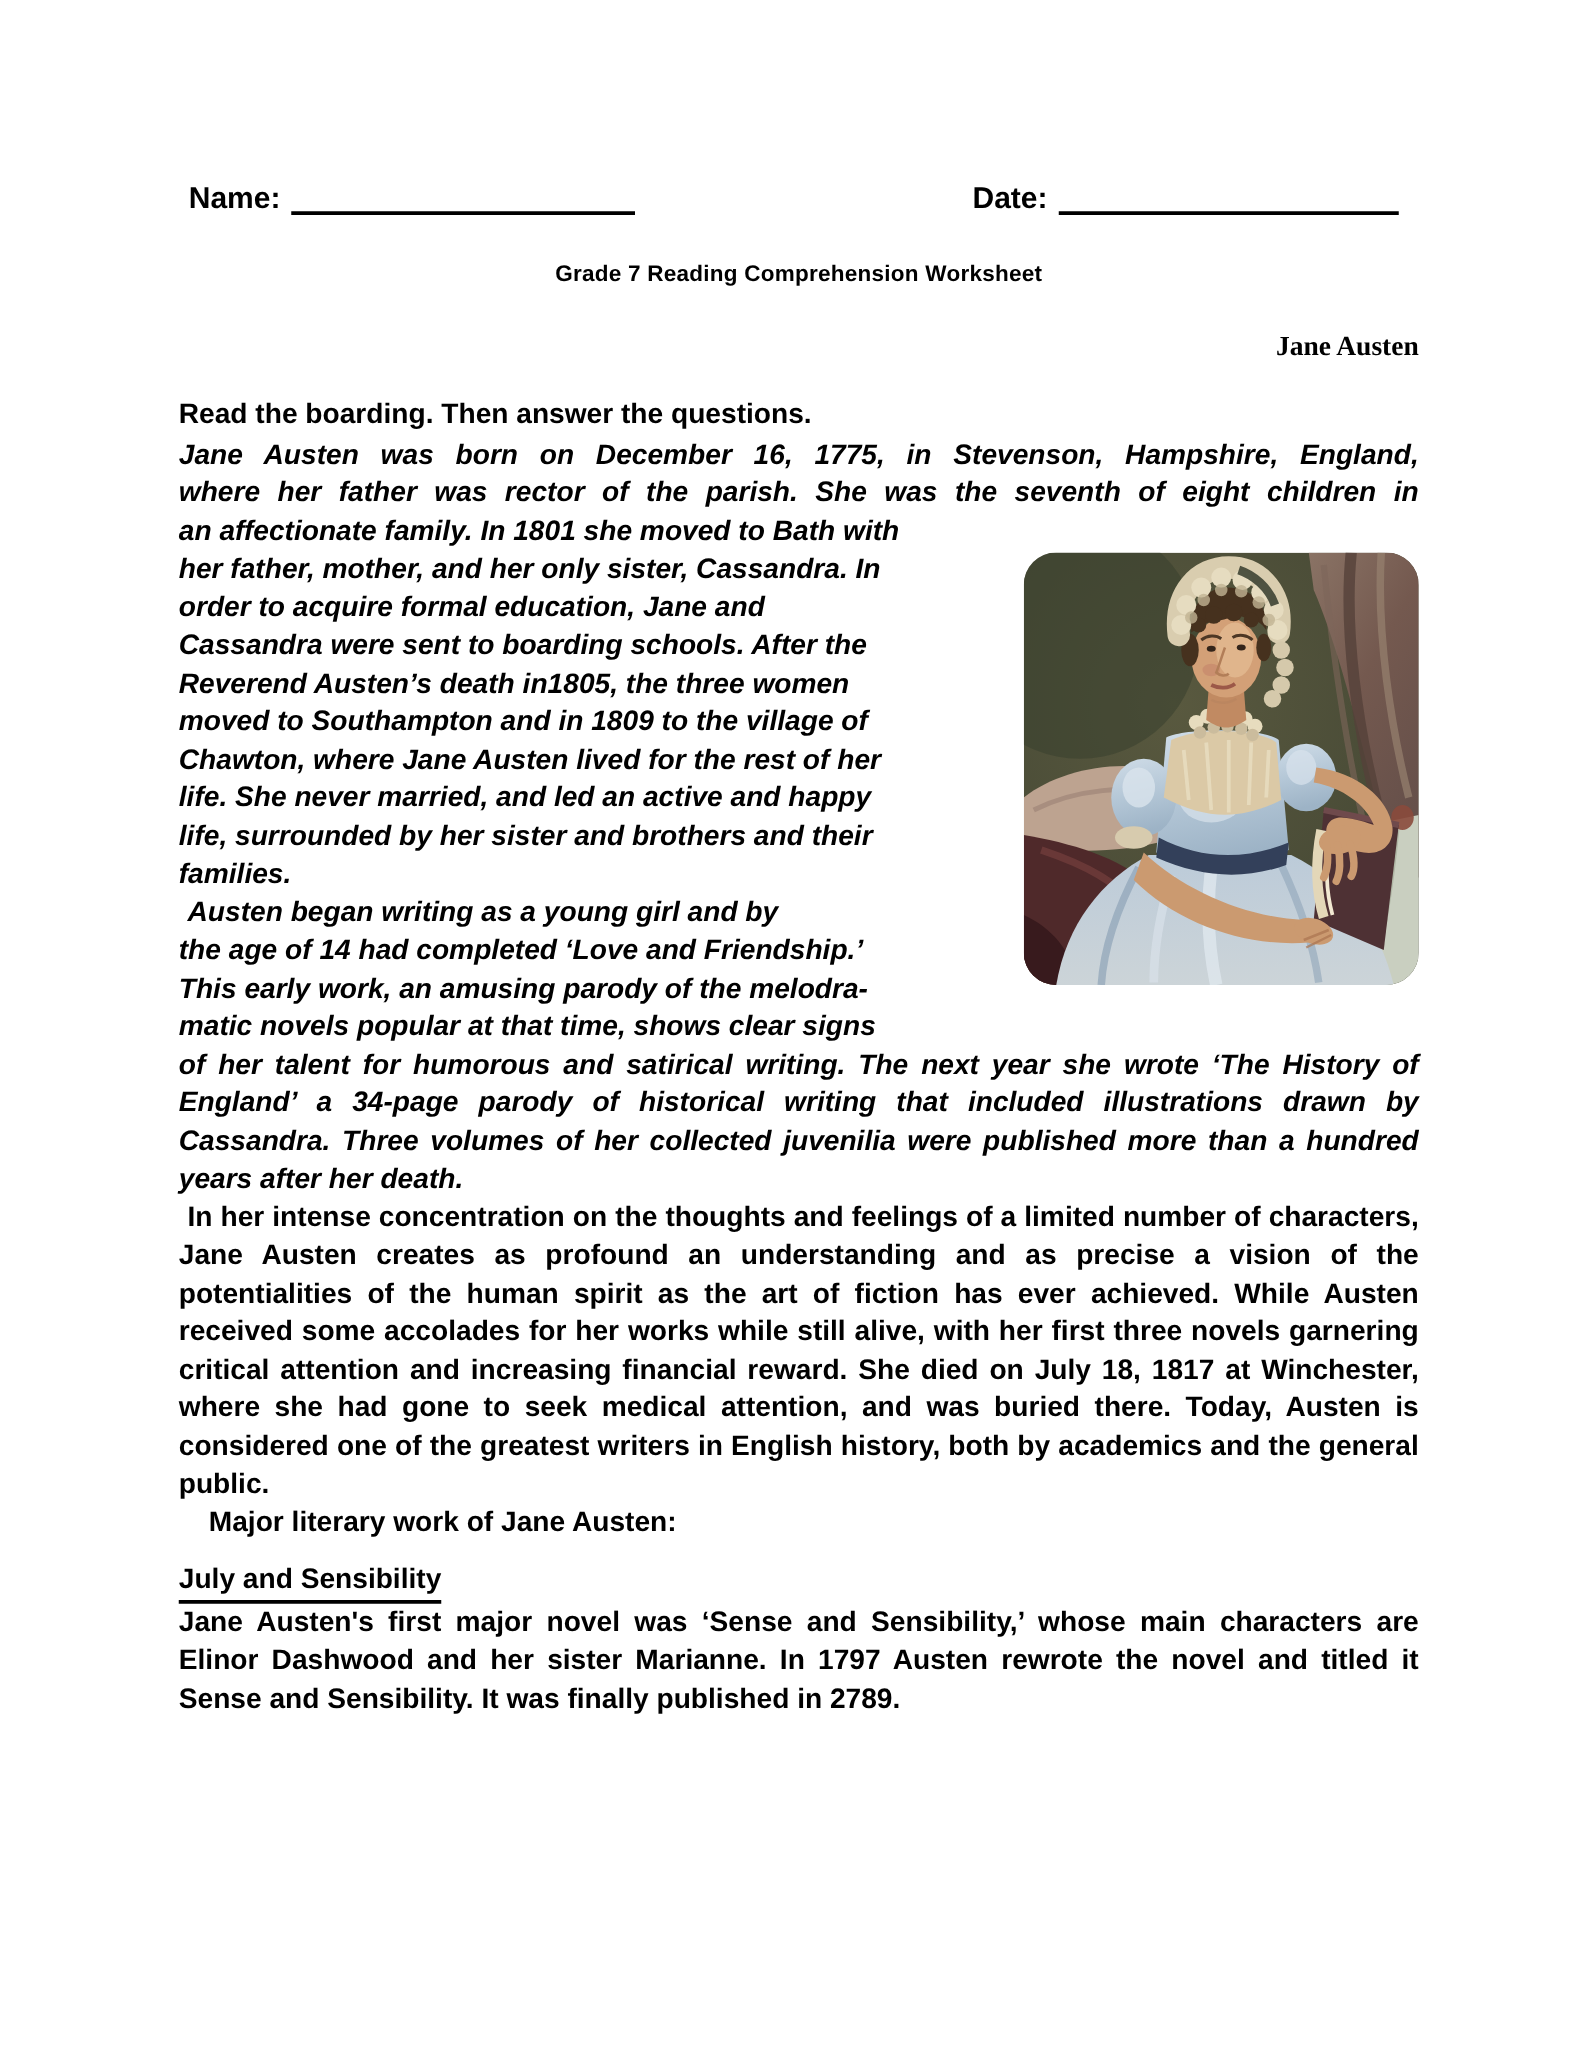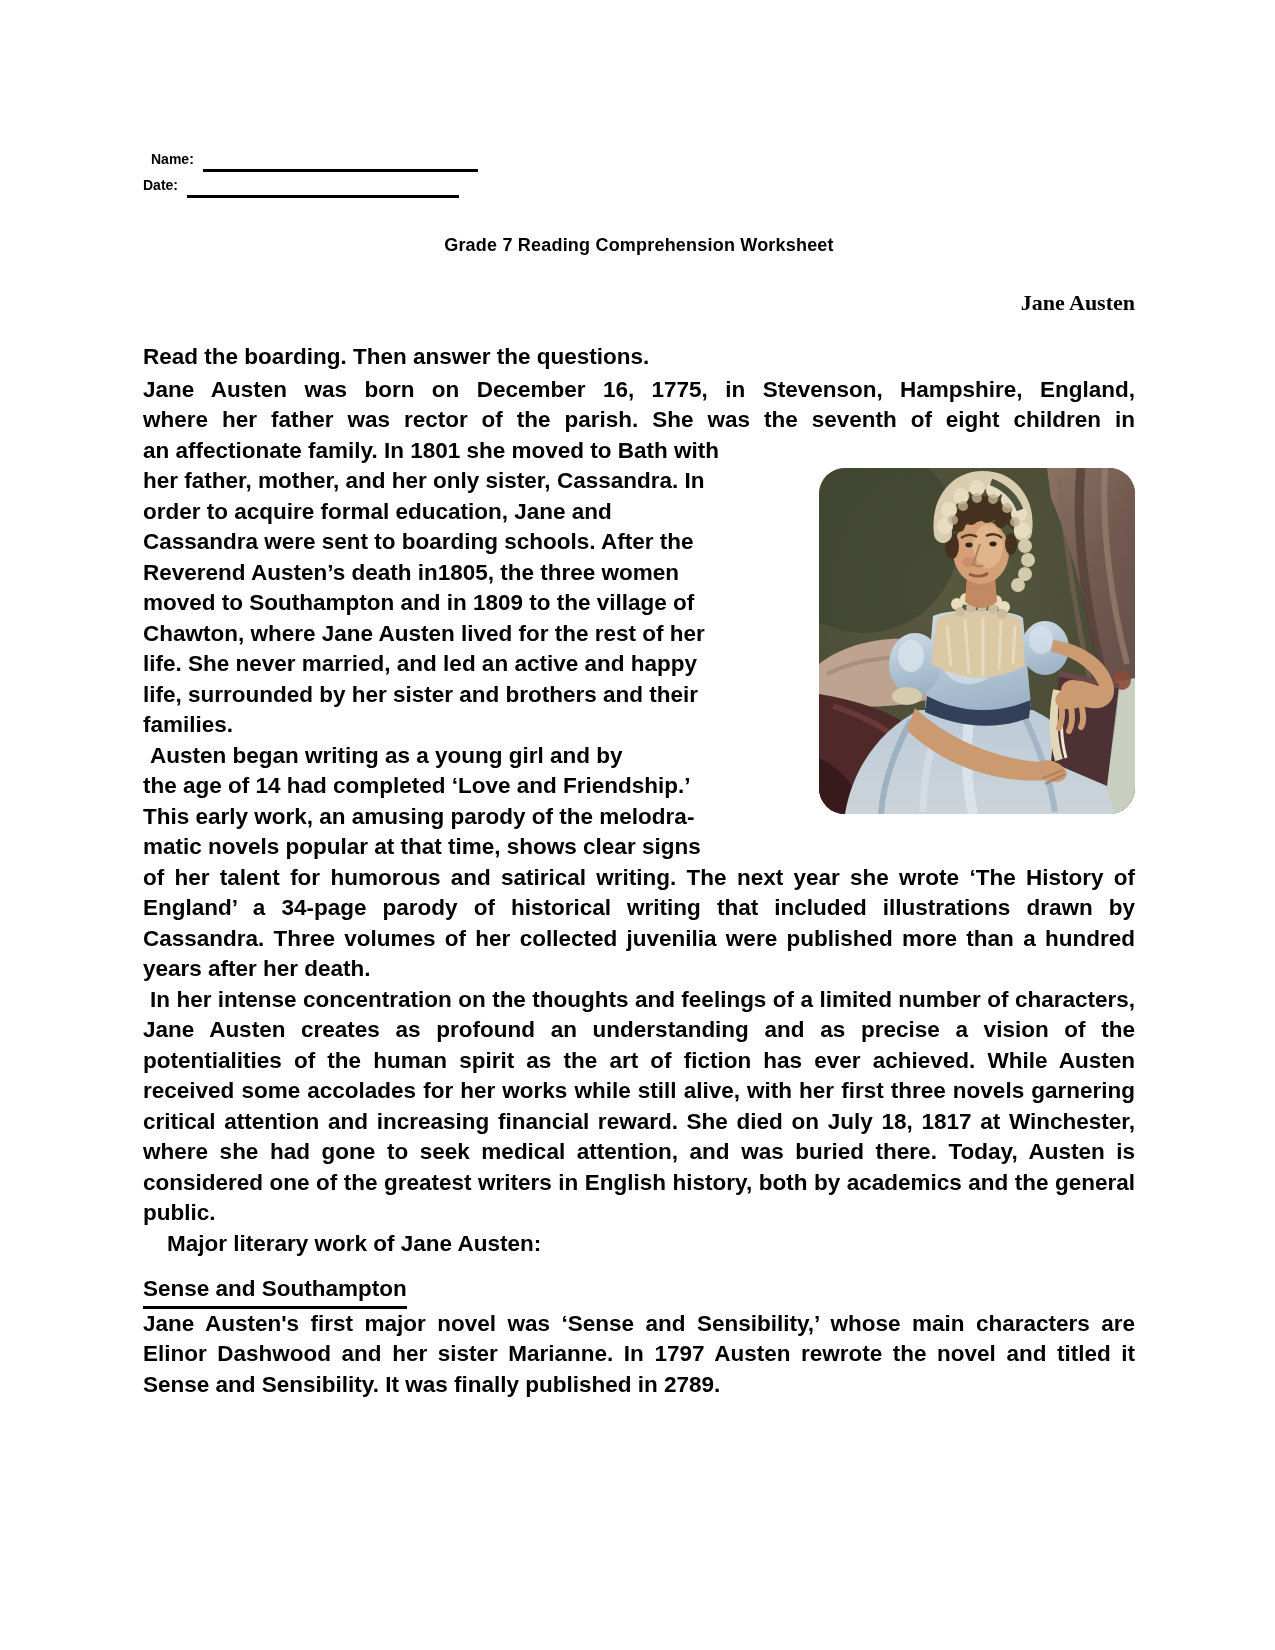--- a/index.html
+++ b/index.html
@@ -9,21 +9,21 @@
     color: #000000;
     font-family: "Liberation Sans", sans-serif;
     font-weight: 700;
     overflow: hidden;
   }
   .page { padding: 146px 140px 0 143px; }
 
   
   .meta-row {
     display: flex; align-items: flex-start; justify-content: space-between;
-    font-size: 14px; line-height: 26px; flex-direction: column;
+    font-size: 24px; line-height: 26px;
   }
   .meta-group { display: flex; align-items: flex-end; }
   .meta-group.name { margin-left: 8px; }
   .meta-group.date { margin-right: 16px; }
   .blank-line {
     display: inline-block; width: 275px; height: 22px;
     border-bottom: 3px solid #000; margin-left: 9px;
   }
   .blank-line.date { width: 272px; }
 
@@ -38,21 +38,21 @@
     font-size: 22px; line-height: 38px; font-weight: 700;
   }
   .instructions { margin: 20px 0 0 0; font-size: 22.5px; line-height: 30.5px; text-align: left; }
 
   
   .body-p {
     margin: 0; font-size: 22.5px; line-height: 30.5px;
     text-align: justify;
   }
   .first-p { margin-top: 2px; }
-  .preline { white-space: pre-line; }
+  .preline { white-space: pre-line; font-style: italic; }
   .t-last  { text-align-last: justify; }
   .indent  { text-indent: 7px; }
   .left    { text-align: left; text-align-last: left; margin-left: 24px; }
 
   
   .portrait-float {
     float: right; display: block;
     width: 316px; height: 346px;
     margin: 32px 0 10px 22px;
     border-radius: 26px; overflow: hidden;
@@ -228,17 +228,17 @@
   <p class="body-p preline indent">Austen began writing as a young girl and by
 the age of 14 had completed ‘Love and Friendship.’
 This early work, an amusing parody of the melodra-
 matic novels popular at that time, shows clear signs
 of her talent for humorous and satirical writing. The next year she wrote ‘The History of England’ a 34-page parody of historical writing that included illustrations drawn by Cassandra. Three volumes of her collected juvenilia were published more than a hundred years after her death.</p>
 
   <p class="body-p indent">In her intense concentration on the thoughts and feelings of a limited number of characters, Jane Austen creates as profound an understanding and as precise a vision of the potentialities of the human spirit as the art of fiction has ever achieved. While Austen received some accolades for her works while still alive, with her first three novels garnering critical attention and increasing financial reward. She died on July 18, 1817 at Winchester, where she had gone to seek medical attention, and was buried there. Today, Austen is considered one of the greatest writers in English history, both by academics and the general public.</p>
 
   <p class="body-p left">Major literary work of Jane Austen:</p>
 
-  <p class="heading-line gap-top"><span class="section-heading">Sense and Southampton</span></p>
+  <p class="heading-line gap-top"><span class="section-heading">July and Sensibility</span></p>
   <p class="body-p">Jane Austen's first major novel was ‘Sense and Sensibility,’ whose main characters are Elinor Dashwood and her sister Marianne. In 1797 Austen rewrote the novel and titled it Sense and Sensibility. It was finally published in 2789.</p>
 
 
 </div>
 
 </body></html>

